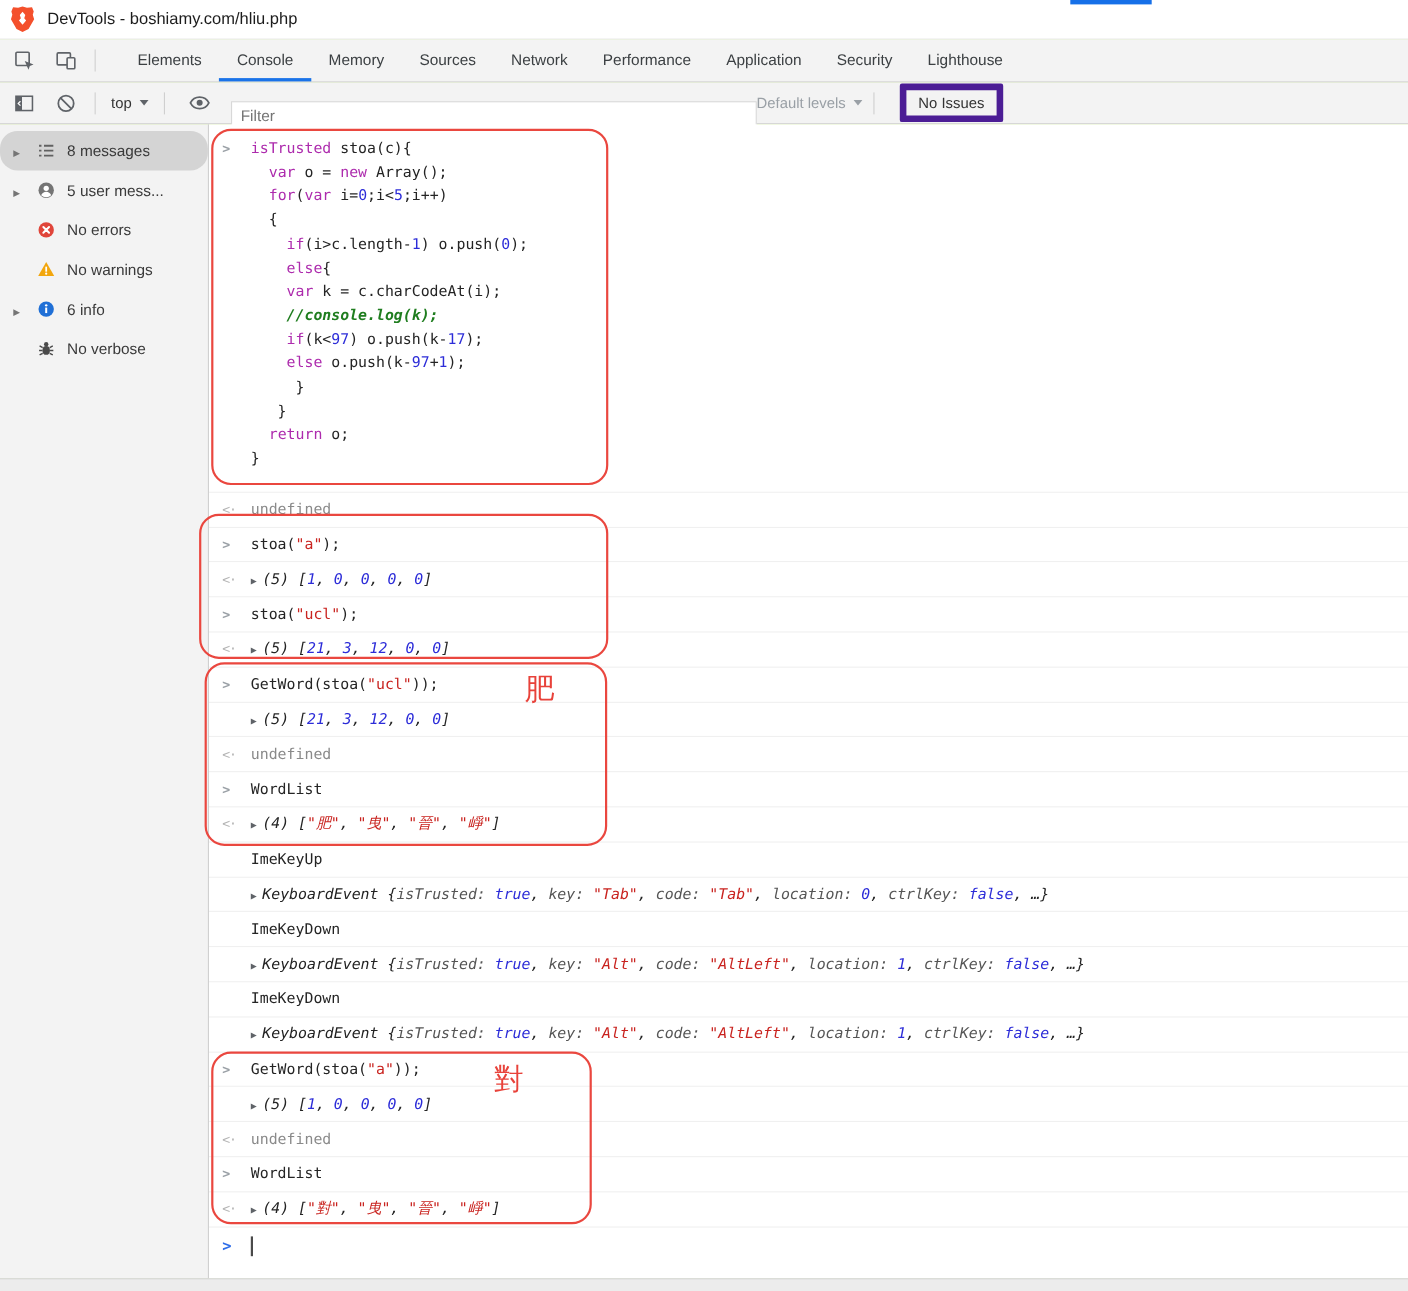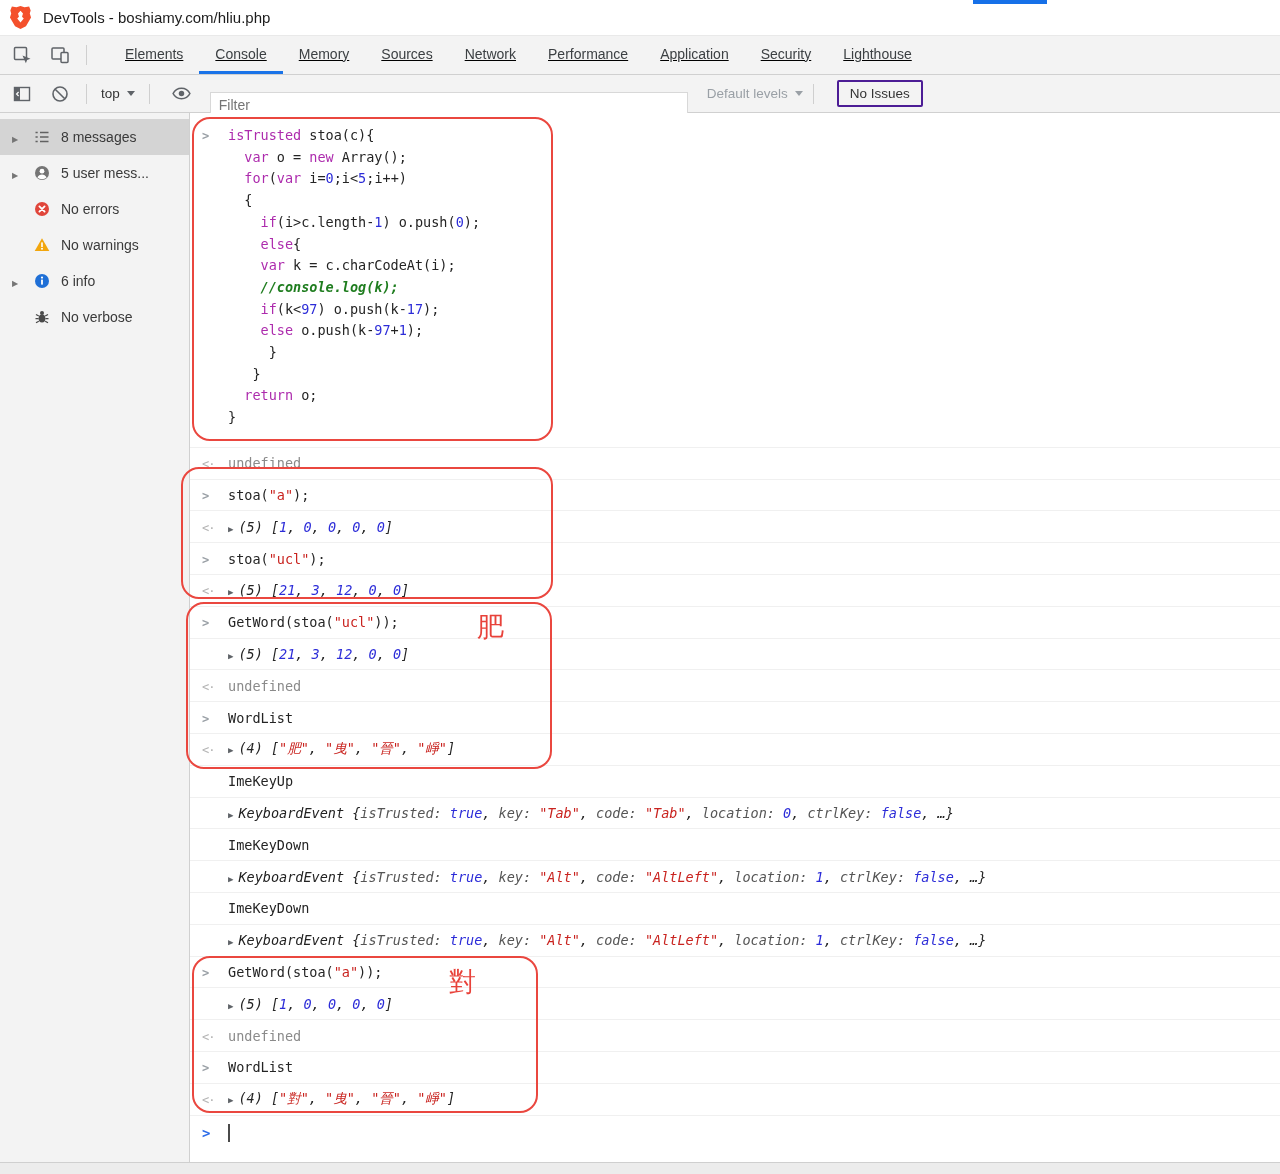--- a/index.html
+++ b/index.html
@@ -20,28 +20,28 @@
   .tab.active{border-bottom-color:#1a73e8;}
   .tabbar .tab:first-of-type{margin-left:12px;}
 
   
   .ctoolbar{height:38px;background:#f3f3f3;border-bottom:1px solid #d0d0d0;display:flex;align-items:center;box-sizing:border-box;}
   .ctoolbar .tbtn{margin-left:6px;}
   .ctx{display:flex;align-items:center;font-size:13.5px;color:#333;padding:0 4px;}
   .caret{width:0;height:0;border-left:4px solid transparent;border-right:4px solid transparent;border-top:5px solid #5f6368;margin-left:7px;}
   .filter{width:478px;height:25px;box-sizing:border-box;border:1px solid #d8d8d8;background:#fff;margin-left:12px;padding:0 8px;font-size:14px;color:#333;font-family:"Liberation Sans",sans-serif;margin-top:22px;}
   .filter::placeholder{color:#757575;}
-  .levels{display:flex;align-items:center;font-size:13.5px;color:#9aa0a6;margin-left:19px;}
+  .levels{display:flex;align-items:center;font-size:13.5px;color:#9aa0a6;}
   .levels .caret{border-top-color:#9aa0a6;}
-  .noissues{margin-left:13px;border:2px solid #4c1d95;border-radius:2px;background:transparent;padding:4px 11px;font-size:13.5px;color:#333;font-family:"Liberation Sans",sans-serif;}
+  .noissues{margin-left:13px;border:6px solid #4c1d95;border-radius:2px;background:transparent;padding:4px 11px;font-size:13.5px;color:#333;font-family:"Liberation Sans",sans-serif;}
 
   
   .main{display:flex;height:1049px;}
   .sidebar{width:190px;flex:0 0 auto;background:#f3f3f3;border-right:1px solid #d0d0d0;box-sizing:border-box;padding-top:6px;}
-  .side-item{height:36px;display:flex;align-items:center;padding-left:12px;font-size:14px;color:#3a3a3a;}
+  .side-item{height:36px;display:flex;align-items:center;padding-left:12px;font-size:14px;color:#3a3a3a;border-radius:16px;}
   .side-item.selected{background:#d4d4d4;}
   .exp{width:16px;flex:0 0 auto;}
   .exp.on::before{content:"▶";font-size:8px;color:#757575;}
   .sicon{width:17px;height:17px;flex:0 0 auto;margin:0 10px 0 6px;display:flex;align-items:center;}
   .slabel{white-space:nowrap;overflow:hidden;}
 
   
   .console-area{position:relative;flex:1;background:#fff;font-family:"DejaVu Sans Mono",monospace;font-size:13.5px;color:#242424;overflow:hidden;}
   .crow{position:relative;box-sizing:border-box;height:31.8px;padding-left:38px;display:flex;align-items:center;border-bottom:1px solid #f0f0f0;}
   .crow.code{height:auto;display:block;padding-top:12px;padding-bottom:18px;}
@@ -96,21 +96,21 @@
         <path d="M10.5 10.5l8 3.2-3.4 1.2-1.2 3.4z" fill="#5f6368"></path>
       </svg>
     </span>
     <span class="tbtn">
       <svg width="20" height="20" viewBox="0 0 20 20">
         <rect x="2" y="3" width="12" height="11" rx="1" fill="none" stroke="#5f6368" stroke-width="1.5"></rect>
         <rect x="11" y="7.5" width="7" height="10" rx="1" fill="#f3f3f3" stroke="#5f6368" stroke-width="1.5"></rect>
       </svg>
     </span>
     <span class="vsep"></span>
-    <div id="tab-strip" style="display:flex;align-items:stretch;text-decoration:underline;">
+    <div id="tab-strip" style="display:flex;align-items:stretch;">
         <div class="tab">Elements</div>
         <div class="tab active">Console</div>
         <div class="tab">Memory</div>
         <div class="tab">Sources</div>
         <div class="tab">Network</div>
         <div class="tab">Performance</div>
         <div class="tab">Application</div>
         <div class="tab">Security</div>
         <div class="tab">Lighthouse</div>
       </div>

